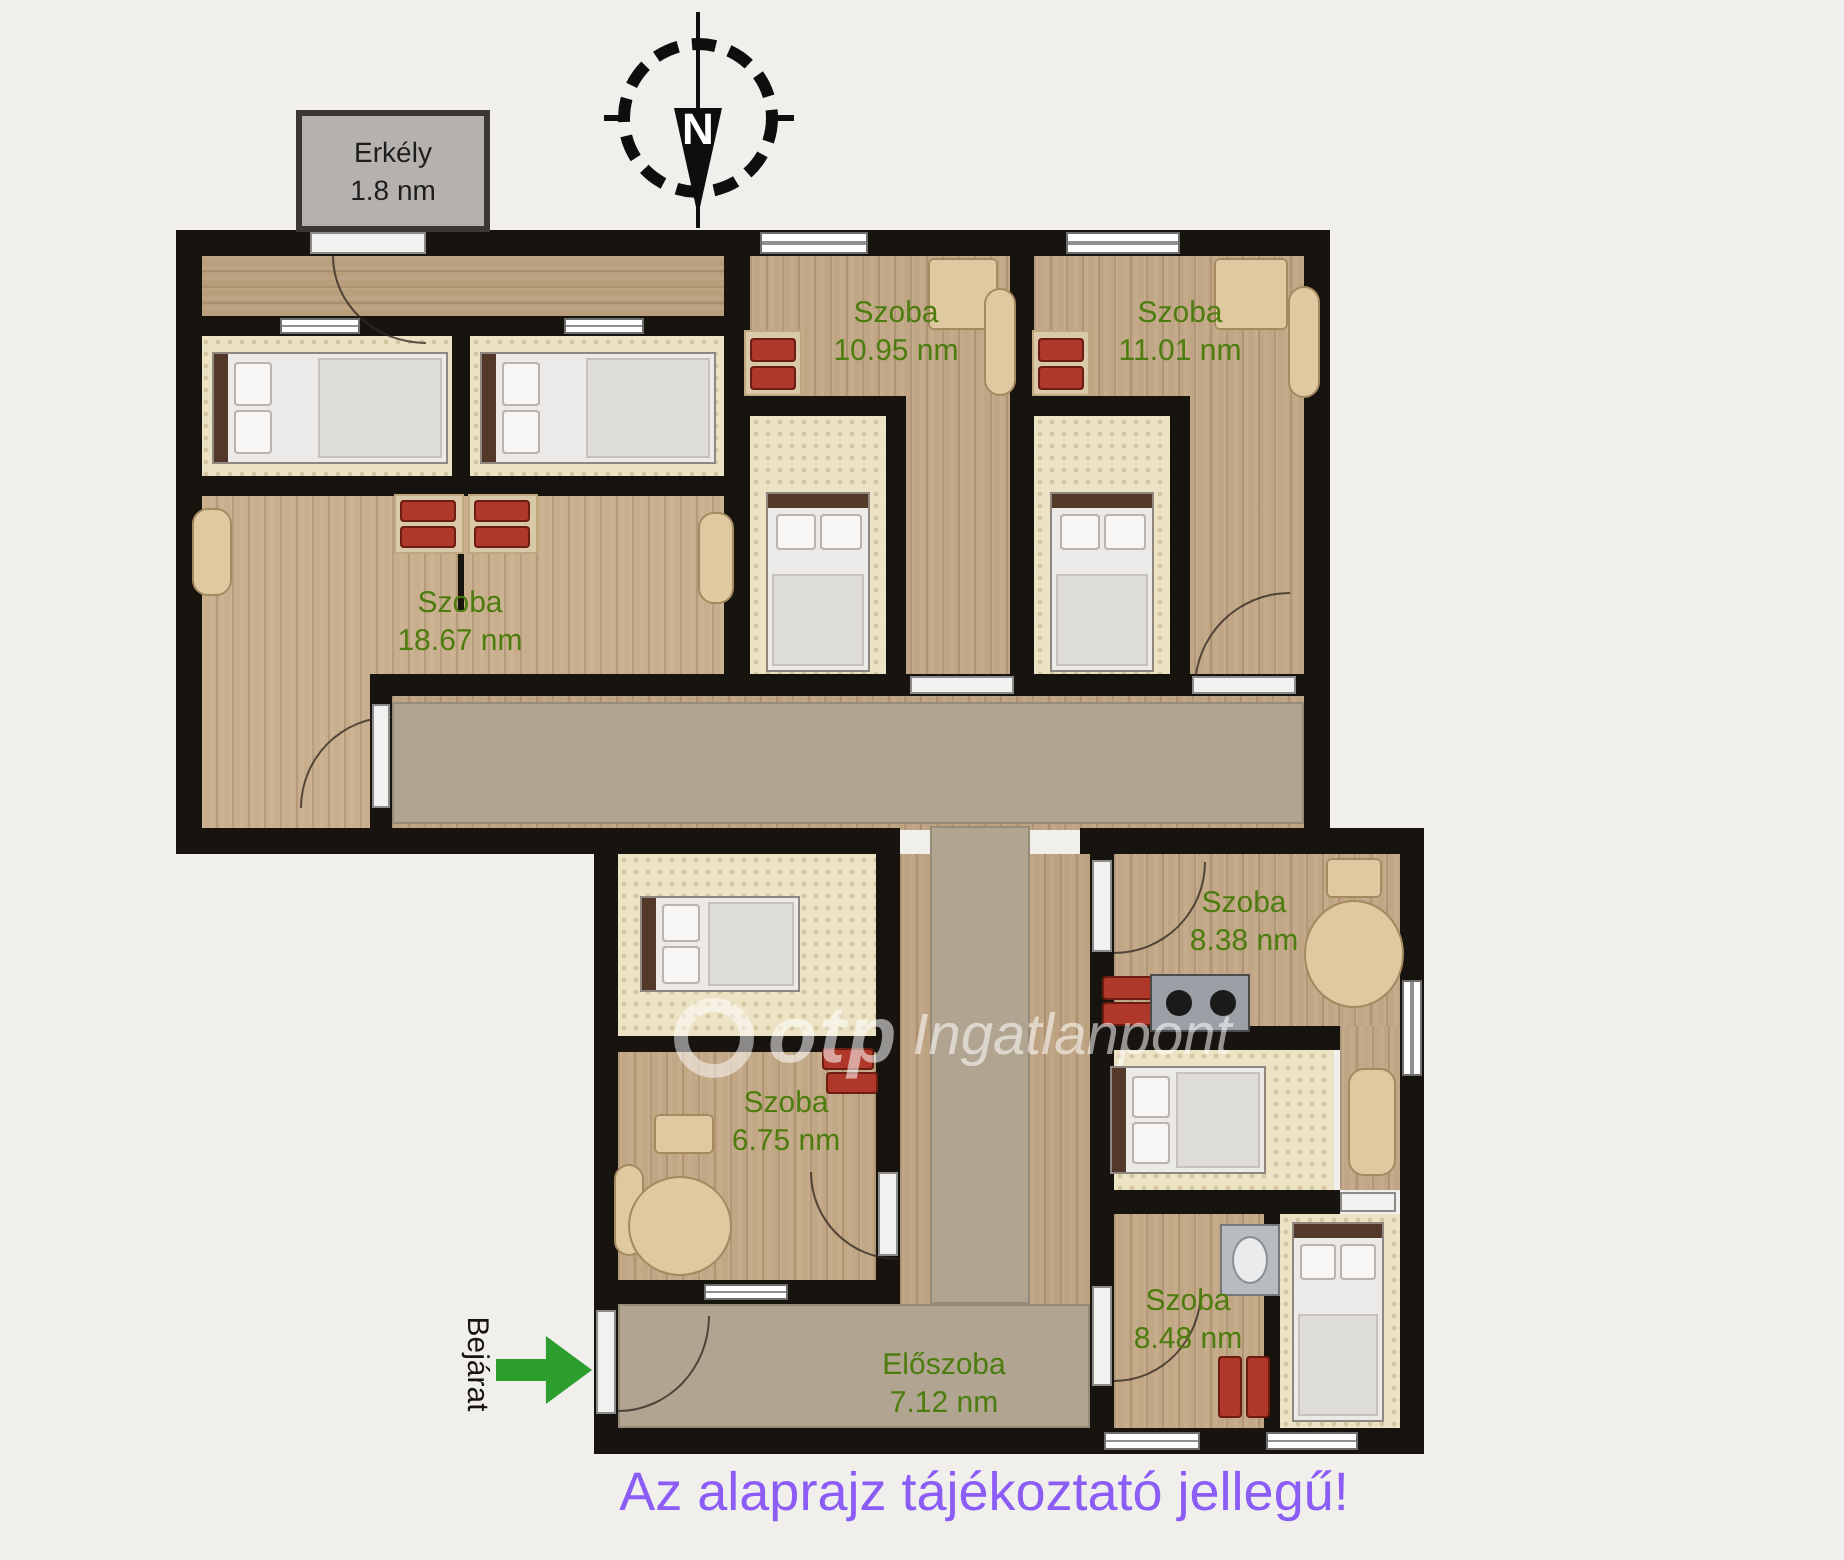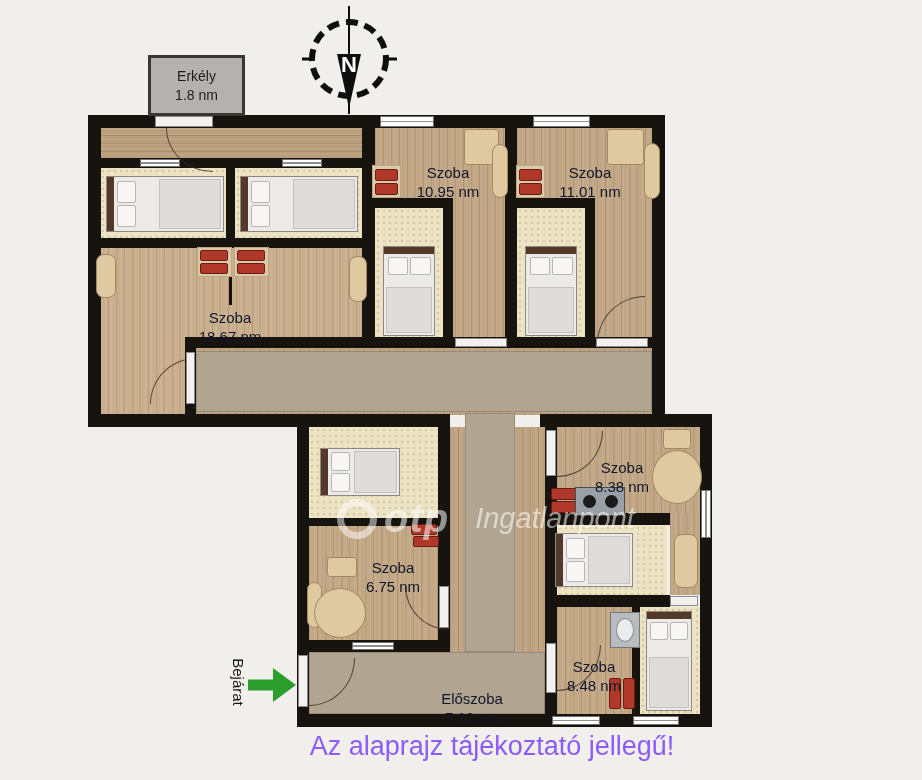--- a/index.html
+++ b/index.html
@@ -31,27 +31,27 @@
   .bed.v .bk{bottom:2px;left:2px;right:2px;height:50%;}
   .rad{position:absolute;background:#b0382a;border:1px solid #6d1c12;border-radius:2px;}
   .radpad{position:absolute;background:#d9c9a9;border:1px solid #bfa87f;}
   .furn{position:absolute;background:#dfc9a0;border:1px solid #a5895f;border-radius:3px;}
   .furn.round{border-radius:50%;}
   .furn.pill{border-radius:8px;}
   .stove{position:absolute;background:#9aa0a5;border:1px solid #4c4c4c;}
   .stove i{position:absolute;width:13px;height:13px;background:#1b1b1b;border-radius:50%;}
   .sink{position:absolute;background:#b7bcc0;border:1px solid #777;}
   .sink i{position:absolute;left:5px;right:5px;top:5px;bottom:5px;background:#e9ebed;border:1px solid #8a8f93;border-radius:50%;}
-  .rlabel{position:absolute;font-size:15px;line-height:1.25;color:#0f172a;text-align:center;white-space:nowrap;z-index:30;margin-top:16px;}
+  .rlabel{position:absolute;font-size:15px;line-height:1.25;color:#4d7c0f;text-align:center;white-space:nowrap;z-index:30;}
   .rlabel span{display:block;}
   .balcony{position:absolute;left:148px;top:55px;width:97px;height:61px;background:#b4b1ae;border:3px solid #3b3834;box-sizing:border-box;display:flex;flex-direction:column;align-items:center;justify-content:center;font-size:14px;color:#1d1d1d;line-height:1.3;}
   .watermark{position:absolute;left:337px;top:496px;display:flex;align-items:center;gap:7px;color:rgba(255,255,255,.55);font-style:italic;z-index:40;pointer-events:none;}
   .watermark .ring{width:26px;height:26px;border:7px solid rgba(255,255,255,.5);border-radius:50%;}
   .watermark .logo{font-size:40px;font-weight:bold;letter-spacing:1px;}
-  .watermark .txt{font-size:29px;margin-left:19px;}
+  .watermark .txt{font-size:29px;}
   .disclaimer{position:absolute;left:232px;top:731px;width:520px;text-align:center;font-size:27px;color:#8b5cf6;z-index:30;}
   .bejarat{position:absolute;left:202px;top:672px;width:70px;height:20px;text-align:center;font-size:15px;color:#17130f;transform:rotate(90deg);z-index:30;}
   .arrow{position:absolute;left:248px;top:668px;width:48px;height:34px;background:#2b9e2e;clip-path:polygon(0 34%,52% 34%,52% 0,100% 50%,52% 100%,52% 66%,0 66%);z-index:30;}
 </style>
 </head>
 <body>
 
 <div class="plan">
 
   <div class="wood h" style="left:100px;top:128px;width:265px;height:32px;background-color:#b99e7c;"></div>

